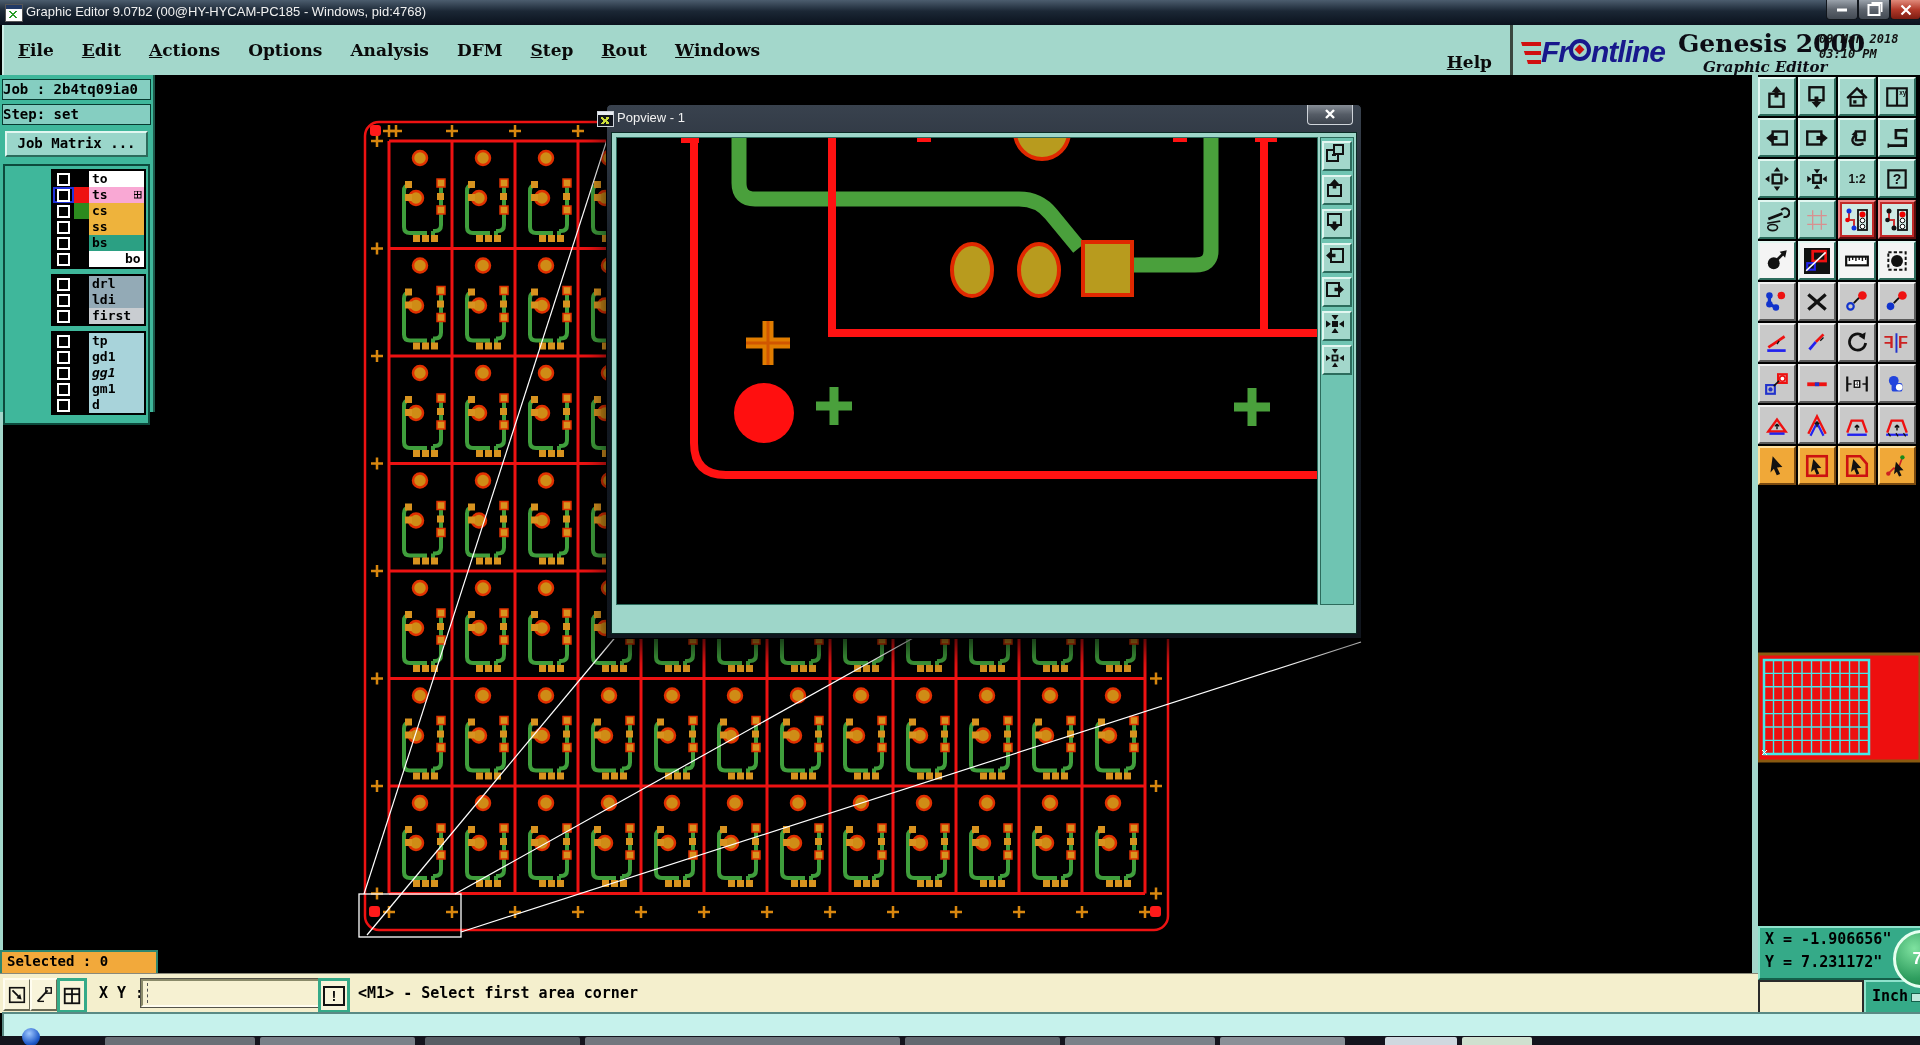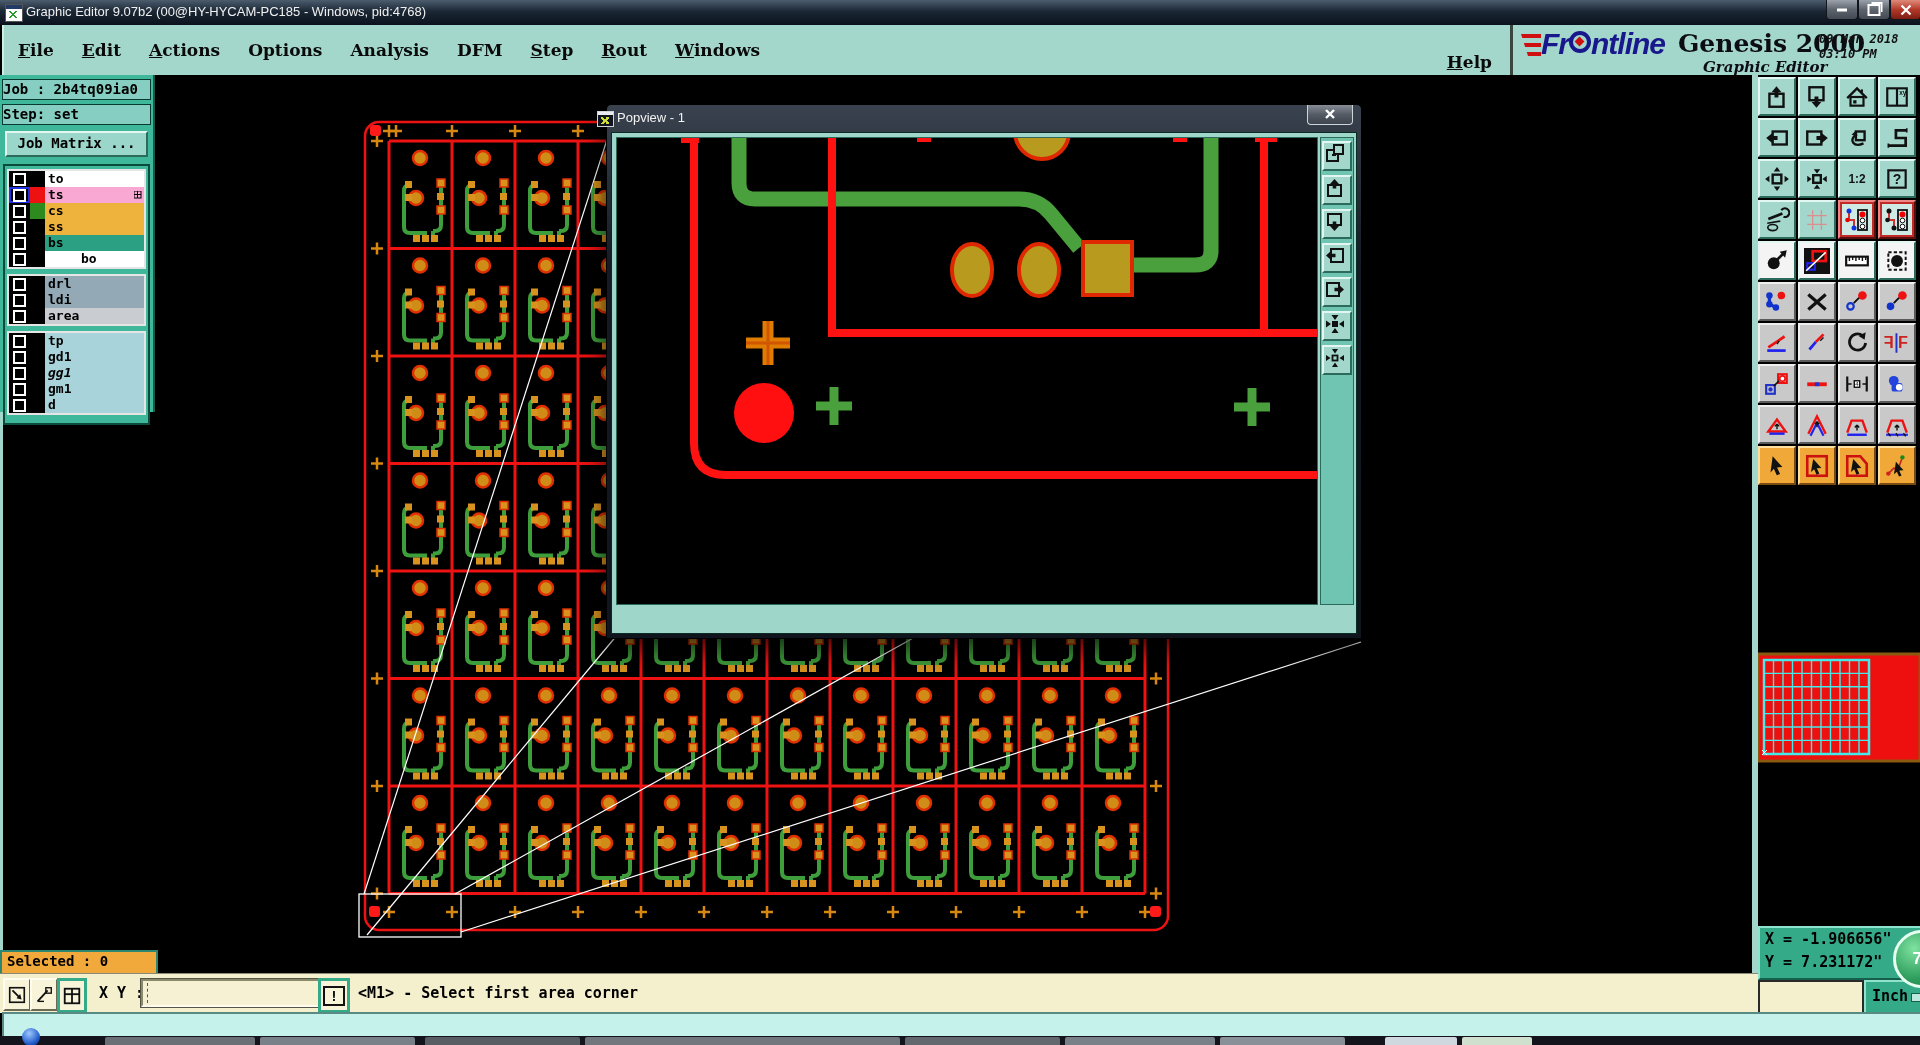--- a/index.html
+++ b/index.html
@@ -24,21 +24,21 @@
   #btn-close{left:1890px;width:29px;background:linear-gradient(#e08a7a,#b33a2a 50%,#7d1d12);}
 
   
   #menubar{position:absolute;left:2px;top:25px;width:1506px;height:50px;background:#a3d7cb;
     border-bottom:2px solid #39473f;border-left:2px solid #cdeee6;}
   .menu-item{display:inline-block;padding:0 14px;font:bold 17px "DejaVu Serif",serif;color:#0a0a0a;
     line-height:50px;cursor:default;}
   #help-item{position:absolute;right:18px;top:12px;padding:0;}
   #brand{position:absolute;left:1510px;top:25px;width:408px;height:53px;background:#a3d7cb;
     border-left:3px solid #39473f;}
-  #fl-logo{position:absolute;left:8px;top:2px;height:34px;color:#18188c;
+  #fl-logo{position:absolute;left:8px;top:10px;height:34px;color:#18188c;
     font:italic bold 30px "Liberation Sans",sans-serif;letter-spacing:-1px;white-space:nowrap;}
   #fl-speed{display:inline-block;width:20px;height:22px;vertical-align:-2px;
     background:repeating-linear-gradient(#d01010 0 4px,transparent 4px 9px);
     clip-path:polygon(0 0,100% 0,100% 100%,35% 100%);}
   #fl-o{display:inline-block;width:14px;height:14px;border:4px solid #18188c;border-radius:50%;position:relative;vertical-align:1px;}
   #fl-o i{position:absolute;left:3px;top:3px;width:7px;height:7px;background:#d01010;transform:rotate(45deg);}
   #brand-product{position:absolute;left:165px;top:4px;font:bold 25px "DejaVu Serif",serif;color:#0c0c14;}
   #brand-sub{position:absolute;left:190px;top:33px;font:italic bold 15px "DejaVu Serif",serif;color:#0c0c14;}
   #brand-date{position:absolute;left:306px;top:7px;font:italic bold 12px "DejaVu Sans Mono",monospace;
     color:#111;line-height:15px;white-space:pre;}
@@ -48,21 +48,21 @@
 
   
   #sidebar{position:absolute;left:0;top:75px;width:153px;height:337px;background:#3fb79b;
     border-right:2px solid #1d5a4b;}
   .job-box{position:relative;margin:4px 2px 0 2px;height:19px;background:#85cec1;border:1px solid #083a30;
     font:bold 14px "DejaVu Sans Mono",monospace;color:#000;line-height:19px;}
   #matrix-btn{margin:6px 5px 0 5px;height:22px;background:#9ad6ca;
     border:2px solid;border-color:#e2f7f1 #2c6b5c #2c6b5c #e2f7f1;
     font:bold 14px "DejaVu Sans Mono",monospace;text-align:center;line-height:20px;color:#000;cursor:pointer;}
   #layer-frame{margin:7px 3px 0 3px;background:#3fb79b;border:2px solid #0c4a3c;padding:3px 2px;}
-  .layer-group{border:2px solid #e5e5e5;margin-bottom:5px;}
+  .layer-group{border:2px solid #000000;margin-bottom:5px;margin-left:44px;}
   .layer-row{display:flex;height:16px;align-items:stretch;background:#000;}
   .lr-chk{width:21px;background:#000;position:relative;flex:none;cursor:pointer;}
   .lr-chk i{position:absolute;left:4px;top:2px;width:9px;height:9px;border:2px solid #fff;background:#000;}
   .lr-chk.sel{outline:2px solid #2233dd;outline-offset:-2px;}
   .lr-swatch{width:15px;flex:none;}
   .lr-label{flex:1;font:bold 13px "DejaVu Sans Mono",monospace;color:#000;line-height:16px;
     padding-left:3px;position:relative;cursor:pointer;}
   .lr-label svg{position:absolute;right:2px;top:4px;}
 
   
@@ -241,21 +241,21 @@
               <i></i>
             </div>
             <div class="lr-swatch" style="background: rgb(0, 0, 0);"></div>
             <div class="lr-label" style="background: rgb(147, 170, 182);">ldi</div>
           </div>
           <div class="layer-row">
             <div class="lr-chk">
               <i></i>
             </div>
             <div class="lr-swatch" style="background: rgb(0, 0, 0);"></div>
-            <div class="lr-label" style="background: rgb(201, 205, 209);">area</div>
+            <div class="lr-label" style="background: rgb(201, 205, 209);">first</div>
           </div>
         </div>
         <div class="layer-group">
           <div class="layer-row">
             <div class="lr-chk">
               <i></i>
             </div>
             <div class="lr-swatch" style="background: rgb(0, 0, 0);"></div>
             <div class="lr-label" style="background: rgb(168, 211, 218);">tp</div>
           </div>

